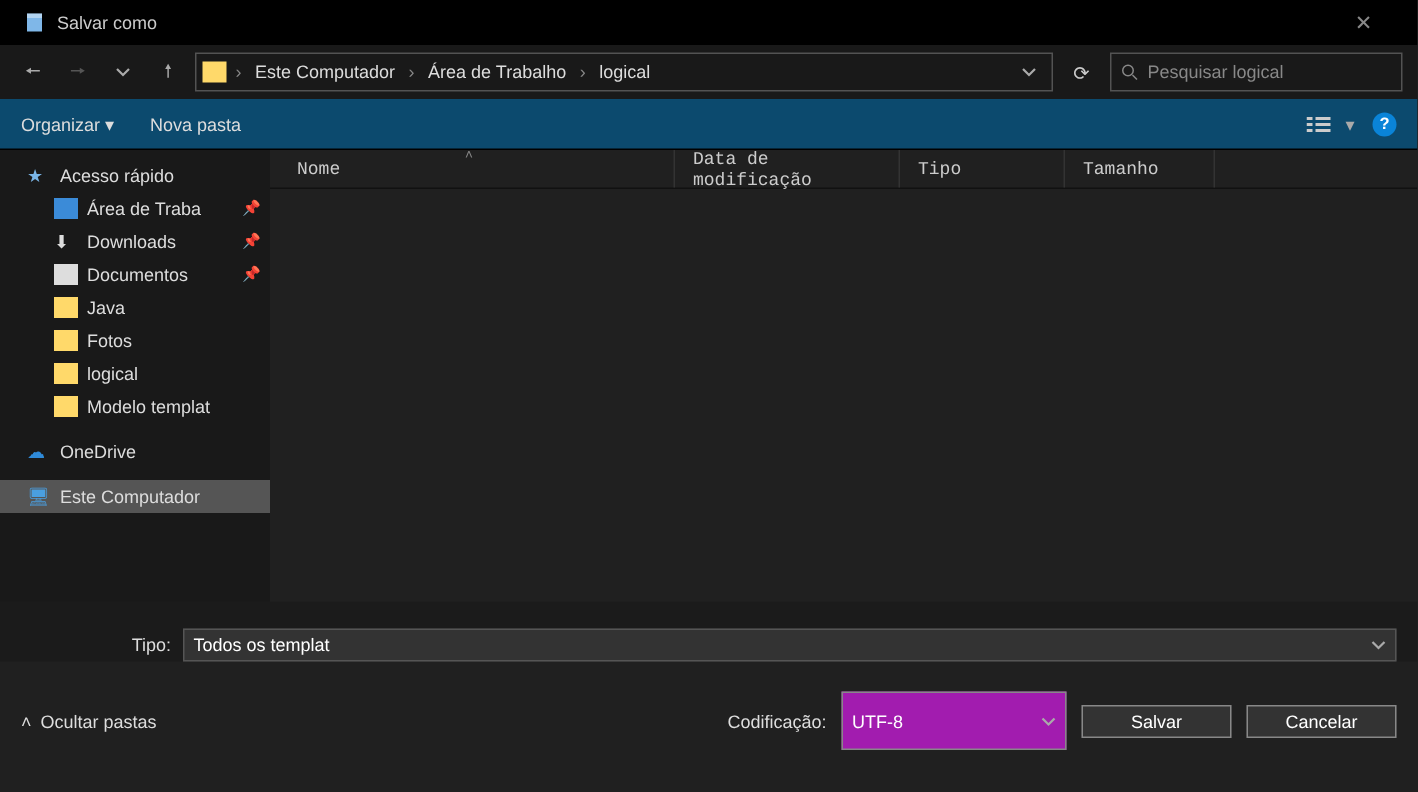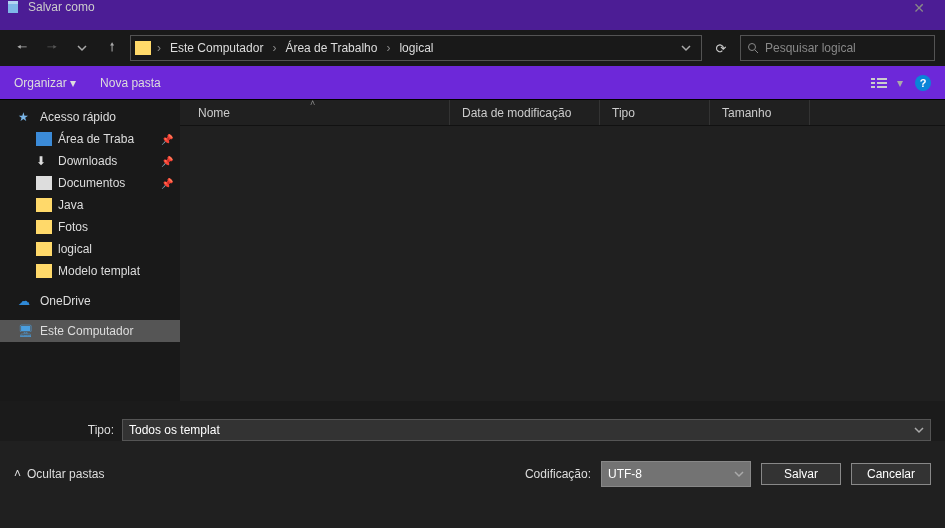--- a/index.html
+++ b/index.html
@@ -1,32 +1,32 @@
 <!DOCTYPE html>
 <html><head>
 <meta charset="utf-8">
 <style>
 * { margin:0; padding:0; box-sizing:border-box; font-family:"Segoe UI",Arial,sans-serif; }
 body { background:#202020; color:#fff; width:945px; height:528px; overflow:hidden; font-size:12px; }
-.titlebar { height:30px; display:flex; padding:0 6px; background:#4c1d95; }
+.titlebar { height:30px; display:flex; align-items:center; padding:0 16px; background:#000000; }
 .titlebar .icon { margin-right:8px; }
 .titlebar .title { flex:1; color:#ccc; font-size:12px; }
 .titlebar .close { width:40px; text-align:center; color:#888; font-size:14px; cursor:pointer; }
 .navbar { height:36px; display:flex; align-items:center; padding:0 10px; gap:6px; background:#191919; }
 .nav-arrow { width:24px; height:24px; display:flex; align-items:center; justify-content:center; color:#aaa; cursor:pointer; }
 .nav-arrow.disabled { color:#555; }
 .addr-bar { flex:1; height:26px; border:1px solid #535353; background:#191919; display:flex; align-items:center; padding:0 4px; gap:4px; }
 .addr-bar .fld { width:16px; height:14px; background:#ffd96a; }
 .addr-bar .crumb { color:#ddd; padding:0 3px; cursor:pointer; }
 .addr-bar .sep { color:#888; padding:0 2px; }
 .addr-bar .spacer { flex:1; }
 .addr-bar .chev { color:#aaa; padding:0 6px; cursor:pointer; }
 .refresh { width:26px; text-align:center; color:#ccc; cursor:pointer; font-size:13px; }
 .search-box { width:195px; height:26px; border:1px solid #535353; background:#191919; display:flex; align-items:center; padding:12px 6px; color:#888; gap:6px; }
-.toolbar { height:34px; display:flex; align-items:center; padding:0 14px; gap:24px; background:#6d28d9; border-bottom:1px solid #000; }
+.toolbar { height:34px; display:flex; align-items:center; padding:0 14px; gap:24px; background:#0c4a6e; border-bottom:1px solid #000; }
 .toolbar .org { color:#ddd; cursor:pointer; }
 .toolbar .right { margin-left:auto; display:flex; align-items:center; gap:12px; }
 .view-btn { display:flex; align-items:center; gap:2px; cursor:pointer; }
 .help-btn { width:16px; height:16px; border-radius:50%; background:#0a84d8; color:#fff; font-size:11px; display:flex; align-items:center; justify-content:center; font-weight:bold; }
 .main { display:flex; height:301px; }
 .sidebar { width:180px; background:#191919; padding:6px 0; overflow:hidden; }
 .sb-item { display:flex; align-items:center; height:22px; padding:0 6px 0 18px; gap:6px; color:#ddd; cursor:pointer; white-space:nowrap; }
 .sb-item.sub { padding-left:36px; }
 .sb-item.sel { background:#555; }
 .sb-item .pin { margin-left:auto; color:#888; font-size:10px; }
@@ -34,36 +34,36 @@
 .sb-ico.star{ color:#7ab6e8; }
 .sb-ico.fld{ background:#ffd96a; }
 .sb-ico.desk{ background:#3b8bd8; }
 .sb-ico.dl{ color:#ddd; }
 .sb-ico.doc{ background:#ddd; }
 .sb-ico.img{ background:#59b8c6; }
 .sb-ico.od{ color:#2f8ad8; }
 .sb-ico.pc{ color:#4a9fe0; }
 .content { flex:1; background:#202020; display:flex; flex-direction:column; }
 .cols { height:26px; display:flex; align-items:center; border-bottom:1px solid #111; color:#ccc; position:relative; }
-.cols .col { padding:0 12px; border-right:1px solid #333; height:100%; display:flex; align-items:center; cursor:pointer; }
+.cols .col { padding:0 12px; border-right:1px solid #333; height:100%; display:flex; align-items:center; cursor:pointer;font-family:Liberation Mono, monospace; }
 .cols .c1{ width:270px; padding-left:18px; } .cols .c2{ width:150px; } .cols .c3{ width:110px; } .cols .c4{ width:100px; }
 .cols .sort { position:absolute; left:130px; top:-2px; color:#888; font-size:9px; }
 .empty { text-align:center; color:#ddd; margin-top:22px; }
 .bottom { background:#1b1b1b; padding:18px 14px 0 14px; }
 .form-row { display:flex; align-items:center; margin-bottom:8px; }
 .form-row .lbl { width:108px; text-align:right; padding-right:8px; color:#ddd; }
 .form-row .field { flex:1; height:22px; background:#333; border:1px solid #555; color:#fff; padding:0 6px; display:flex; align-items:center; justify-content:space-between; }
 .form-row .field.hl { border:2px solid #d23a2e; background:#333; }
 .form-row .field .chv { color:#aaa; }
 .footer { display:flex; align-items:center; padding:12px 14px; gap:10px; }
 .footer .hide { color:#ddd; cursor:pointer; display:flex; align-items:center; gap:6px; }
 .footer .spacer { flex:1; }
 .enc-lbl { color:#ddd;margin-left:20px; }
-.enc-sel { width:150px; height:26px; background:#737373; border:1px solid #888; display:flex; align-items:center; justify-content:space-between; padding:0 6px; cursor:pointer; }
-.btn { width:80px; height:22px; border:1px solid #888; background:#333; color:#fff; display:flex; align-items:center; justify-content:center; cursor:pointer; }
+.enc-sel { width:150px; height:39px; background:#a21caf; border:1px solid #888; display:flex; align-items:center; justify-content:space-between; padding:0 6px; cursor:pointer; }
+.btn { width:100px; height:22px; border:1px solid #888; background:#333; color:#fff; display:flex; align-items:center; justify-content:center; cursor:pointer; }
 svg { display:block; }
 </style>
 </head>
 <body>
 
 <div class="titlebar">
   <span class="icon">
     <svg width="14" height="14">
         <rect x="2" y="1" width="10" height="12" fill="#7fb7e8"></rect>
         <rect x="2" y="1" width="10" height="3" fill="#fff" opacity=".4"></rect>

